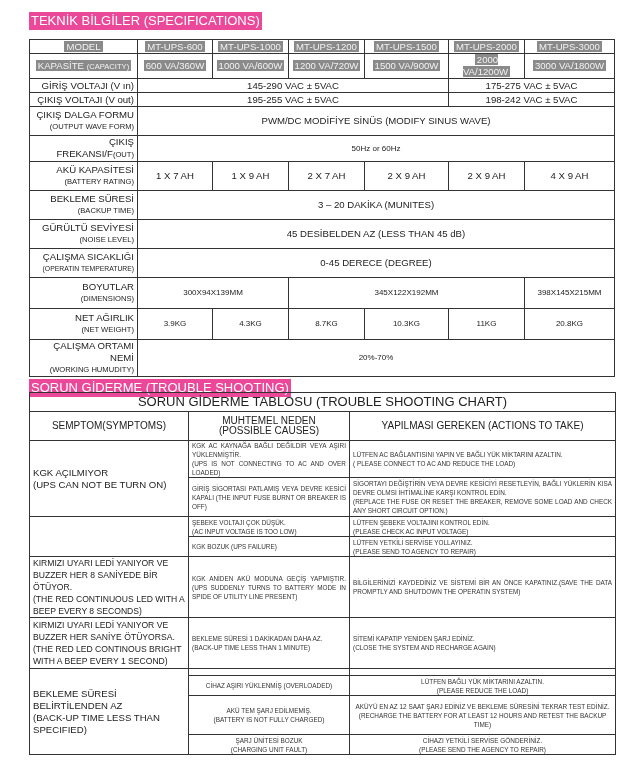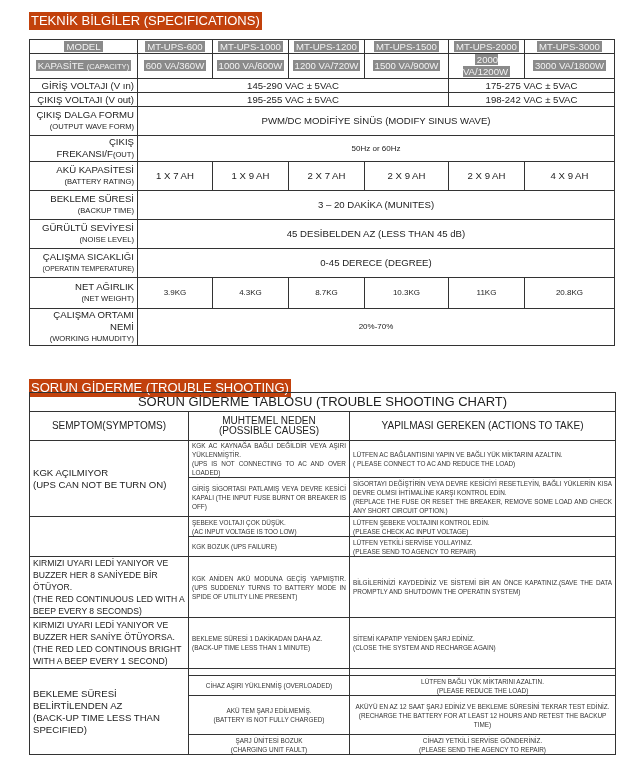--- a/index.html
+++ b/index.html
@@ -1,18 +1,18 @@
 <!DOCTYPE html>
 <html><head>
 <meta charset="utf-8">
 <style>
   html, body { margin:0; padding:0; background:#ffffff; }
   body { width:640px; height:784px; position:relative; overflow:hidden;
          font-family:"Liberation Sans", sans-serif; color:#222; }
-  .sec-title { position:absolute; background:#c2410c; color:#fff; font-size:13px;
+  .sec-title { position:absolute; background:#ec4899; color:#fff; font-size:13px;
                padding:1px 2px; line-height:16px; white-space:nowrap;text-align:right; }
   table { border-collapse:collapse; position:absolute; table-layout:fixed; }
   td { border:1px solid #333; padding:0 3px; vertical-align:middle; }
   #spec { left:29px; top:39px; width:585px; font-size:9.6px; }
   #spec td { height:13px; line-height:12px; }
   #spec .lbl { text-align:right; width:108px; }
   #spec .c { text-align:center; }
   .hl { background:#8a8a8a; color:#f3f3f3; padding:0 2px;margin-top:48px; }
   .sm { font-size:7.6px; }
   .tiny { font-size:8px; }
@@ -109,20 +109,29 @@
   </tr>
   <tr>
     <td class="lbl" style="height:28px">
           <div>ÇALIŞMA SICAKLIĞI</div>
           <div class="sm" style="font-size:6.8px">(OPERATIN TEMPERATURE)</div>
         </td>
     <td class="c" colspan="6">0-45 DERECE (DEGREE)</td>
   </tr>
   <tr>
     <td class="lbl" style="height:30px">
+          <div>BOYUTLAR</div>
+          <div class="sm">(DIMENSIONS)</div>
+        </td>
+    <td class="c tiny" colspan="2">300X94X139MM</td>
+    <td class="c tiny" colspan="3">345X122X192MM</td>
+    <td class="c tiny">398X145X215MM</td>
+  </tr>
+  <tr>
+    <td class="lbl" style="height:30px">
           <div>NET AĞIRLIK</div>
           <div class="sm">(NET WEIGHT)</div>
         </td>
     <td class="c tiny">3.9KG</td>
     <td class="c tiny">4.3KG</td>
     <td class="c tiny">8.7KG</td>
     <td class="c tiny">10.3KG</td>
     <td class="c tiny">11KG</td>
     <td class="c tiny">20.8KG</td>
   </tr>

